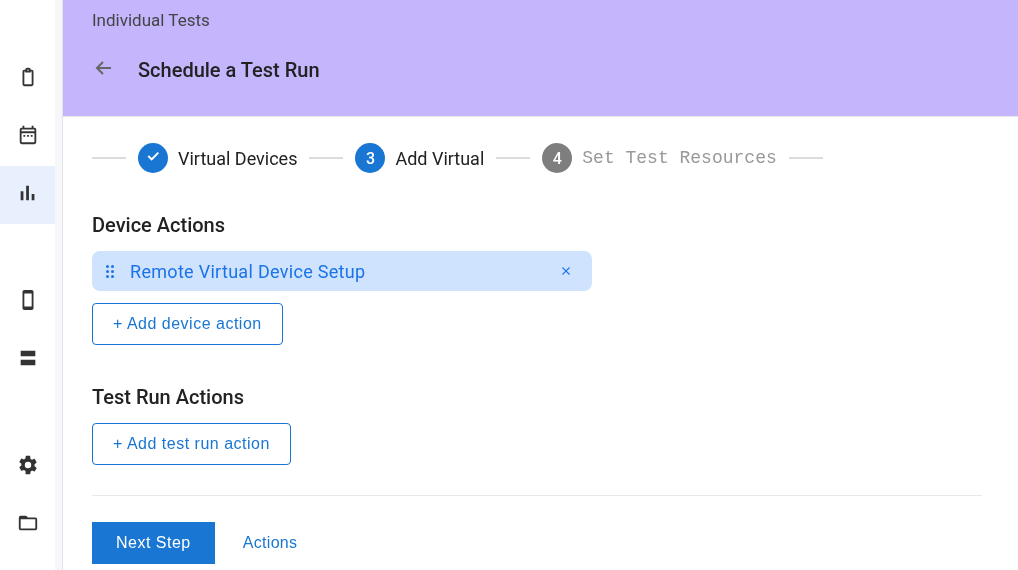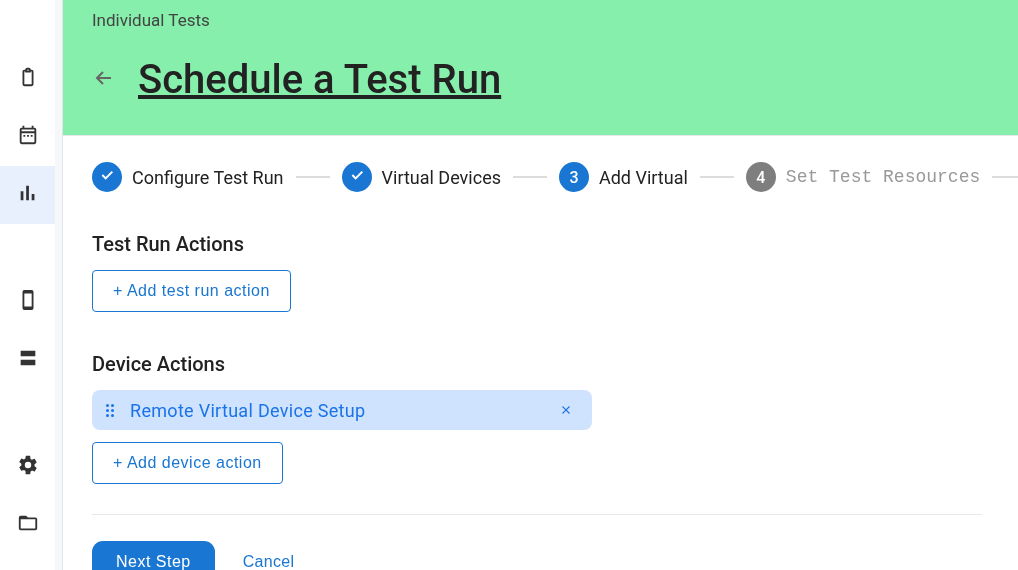--- a/index.html
+++ b/index.html
@@ -54,21 +54,21 @@
       width: 8px;
       background: #f6f7f8;
       border-right: 1px solid #e1e4e8;
     }
     .content {
       flex: 1;
       background: #fff;
       overflow-y: auto;
     }
     .header-area {
-      background: #86efac;
+      background: #c4b5fd;
       padding: 0 40px 32px 36px;
       border-bottom: 1px solid #e6e8eb;
     }
     .breadcrumb {
       font-size: 17px;
       color: #444;
       padding: 10px 0 4px 0;
     }
     .title-row {
       display: flex;
@@ -83,24 +83,23 @@
       justify-content: center;
     }
     .back-arrow svg {
       width: 24px;
       height: 24px;
       stroke: #666;
       fill: none;
       stroke-width: 2;
     }
     .page-title {
-      font-size: 40px;
+      font-size: 20px;
       font-weight: 500;
       color: #222;
-      text-decoration: underline;
     }
     .main-content {
       padding: 26px 0 0 0;
     }
     .stepper {
       display: flex;
       align-items: center;
       gap: 12px;
       padding: 0 36px;
       flex-wrap: nowrap;
@@ -217,21 +216,21 @@
     .footer-buttons {
       display: flex;
       align-items: center;
       gap: 28px;
       padding: 0 36px 30px 36px;
     }
     .btn-primary {
       background: #1976d2;
       color: #fff;
       border: none;
-      border-radius: 11px;
+      border-radius: 0;
       padding: 12px 24px;
       font-size: 16px;
       cursor: pointer;
       letter-spacing: 0.5px;
     }
     .btn-link {
       background: none;
       border: none;
       color: #1976d2;
       font-size: 16px;
@@ -327,28 +326,20 @@
             </svg>
         </span>
       </div>
       <h1 class="page-title">Schedule a Test Run</h1>
     </div>
   </div>
 
   <div class="main-content">
 
     <div class="stepper">
-      <div class="step">
-        <div class="step-circle completed">
-          <span class="checkmark"><svg viewBox="0 0 24 24">
-                <path d="M5 12l5 5L20 7"></path>
-              </svg></span>
-        </div>
-        <div class="step-label">Configure Test Run</div>
-      </div>
       <div class="step-connector"></div>
 
       <div class="step">
         <div class="step-circle completed">
           <span class="checkmark"><svg viewBox="0 0 24 24">
                 <path d="M5 12l5 5L20 7"></path>
               </svg></span>
         </div>
         <div class="step-label">Virtual Devices</div>
       </div>
@@ -361,46 +352,46 @@
       <div class="step-connector"></div>
 
       <div class="step">
         <div class="step-circle pending">4</div>
         <div class="step-label pending">Set Test Resources</div>
       </div>
       <div class="step-connector"></div>
     </div>
 
     <div class="section">
-      <div class="section-title">Test Run Actions</div>
-      <button class="outline-button">+ Add test run action</button>
-    </div>
-
-    <div class="section">
       <div class="section-title">Device Actions</div>
       <div class="action-chip">
         <div class="drag-handle">
           <span></span>
             <span></span>
             <span></span>
             <span></span>
             <span></span>
             <span></span>
         </div>
         <div class="chip-label">Remote Virtual Device Setup</div>
         <div class="chip-close">
           <span><svg viewBox="0 0 24 24">
                 <path d="M6 6l12 12M18 6L6 18"></path>
               </svg></span>
         </div>
       </div>
       <button class="outline-button">+ Add device action</button>
     </div>
 
+    <div class="section">
+      <div class="section-title">Test Run Actions</div>
+      <button class="outline-button">+ Add test run action</button>
+    </div>
+
     <div class="divider"></div>
 
     <div class="footer-buttons">
       <button class="btn-primary">Next Step</button>
-      <button class="btn-link">Cancel</button>
+      <button class="btn-link">Actions</button>
     </div>
 
   </div>
 </div>
 
 </body></html>

